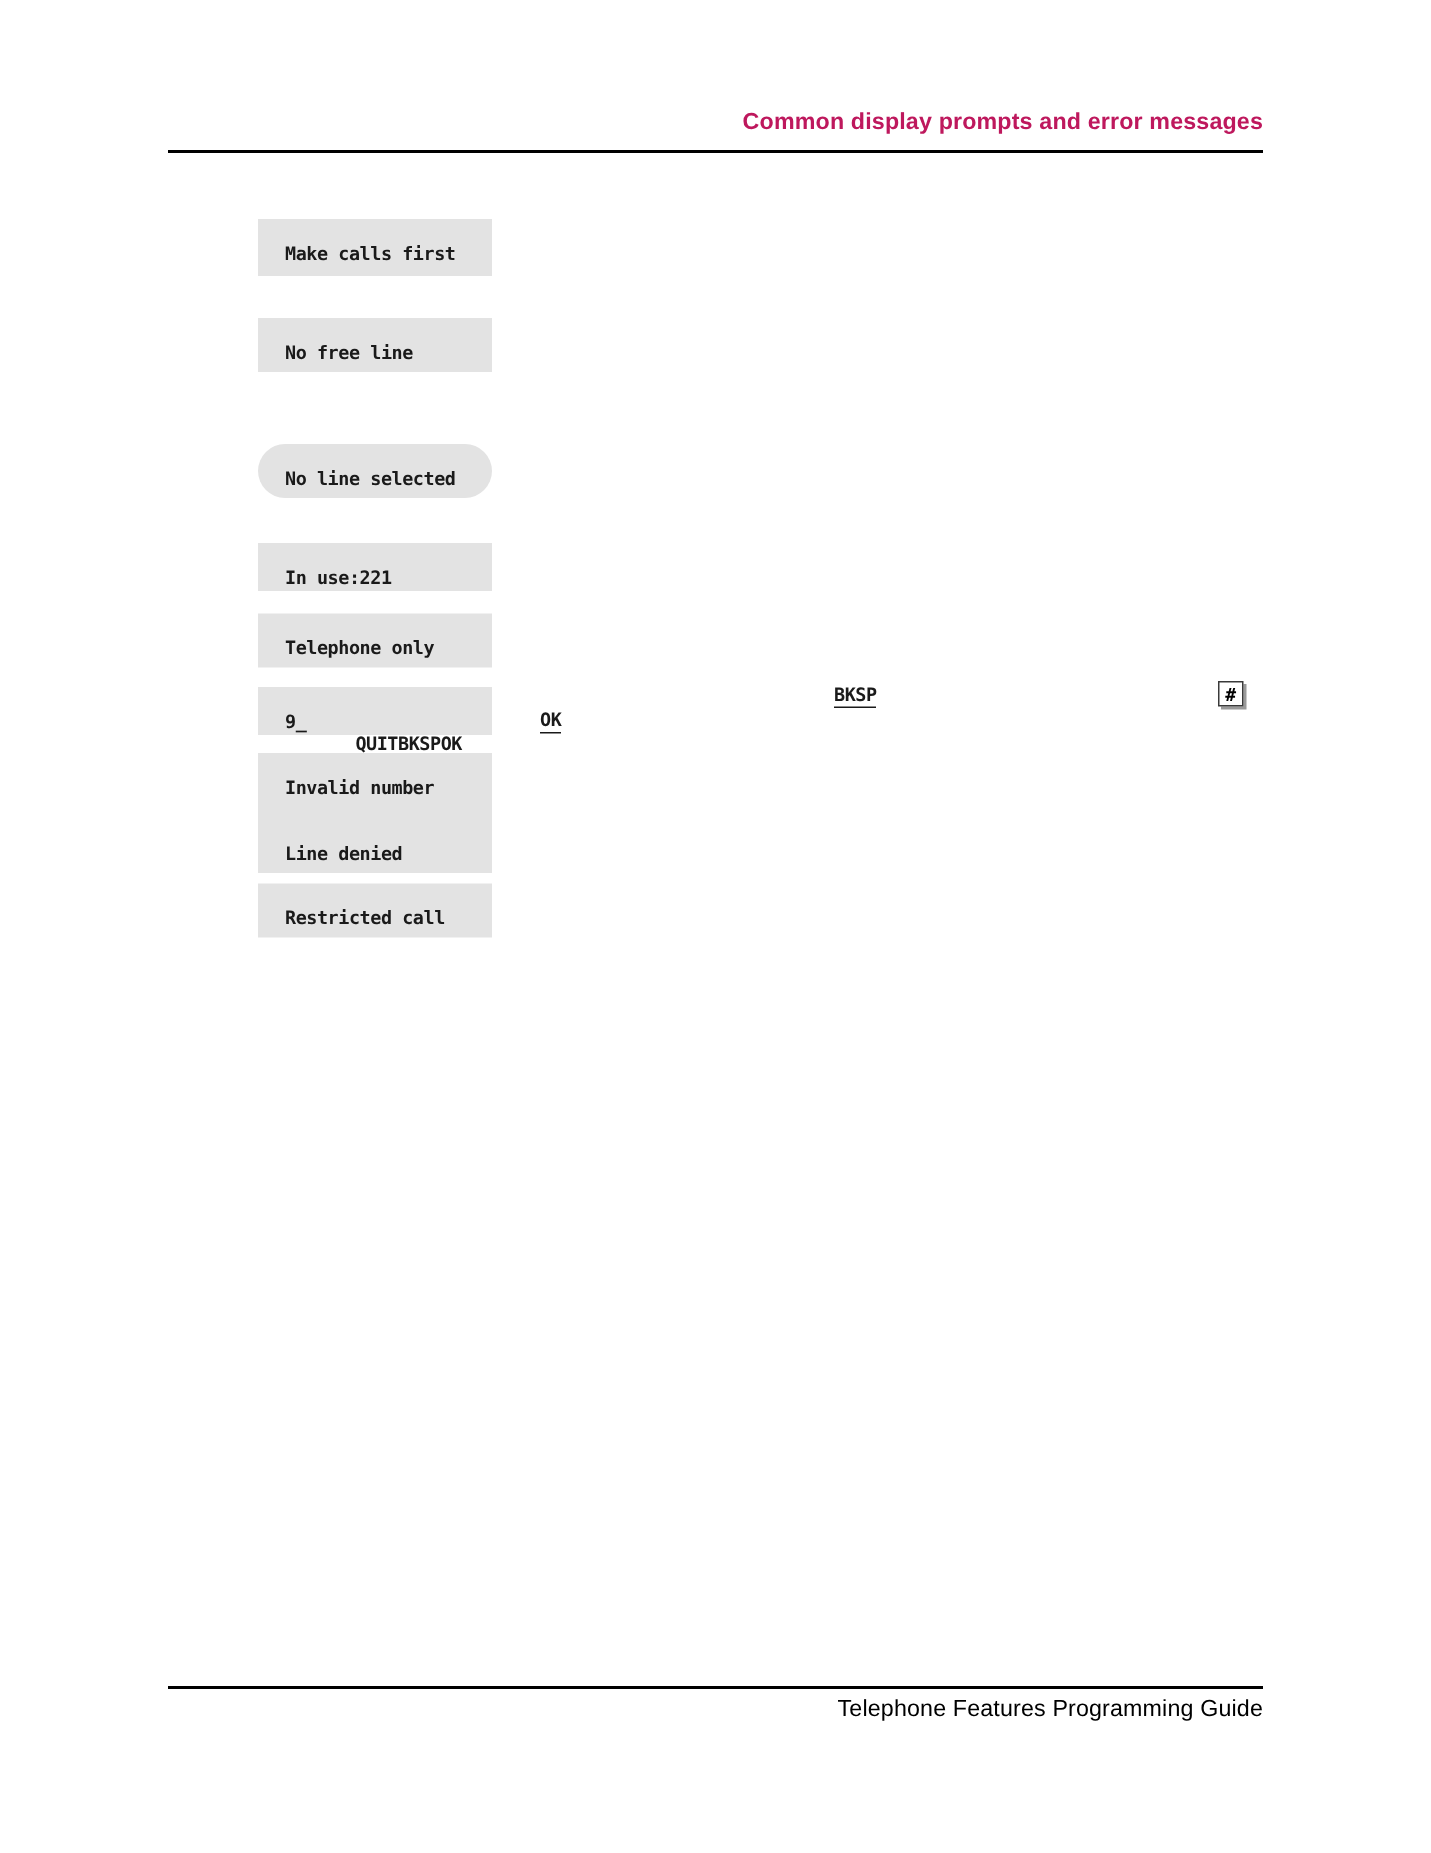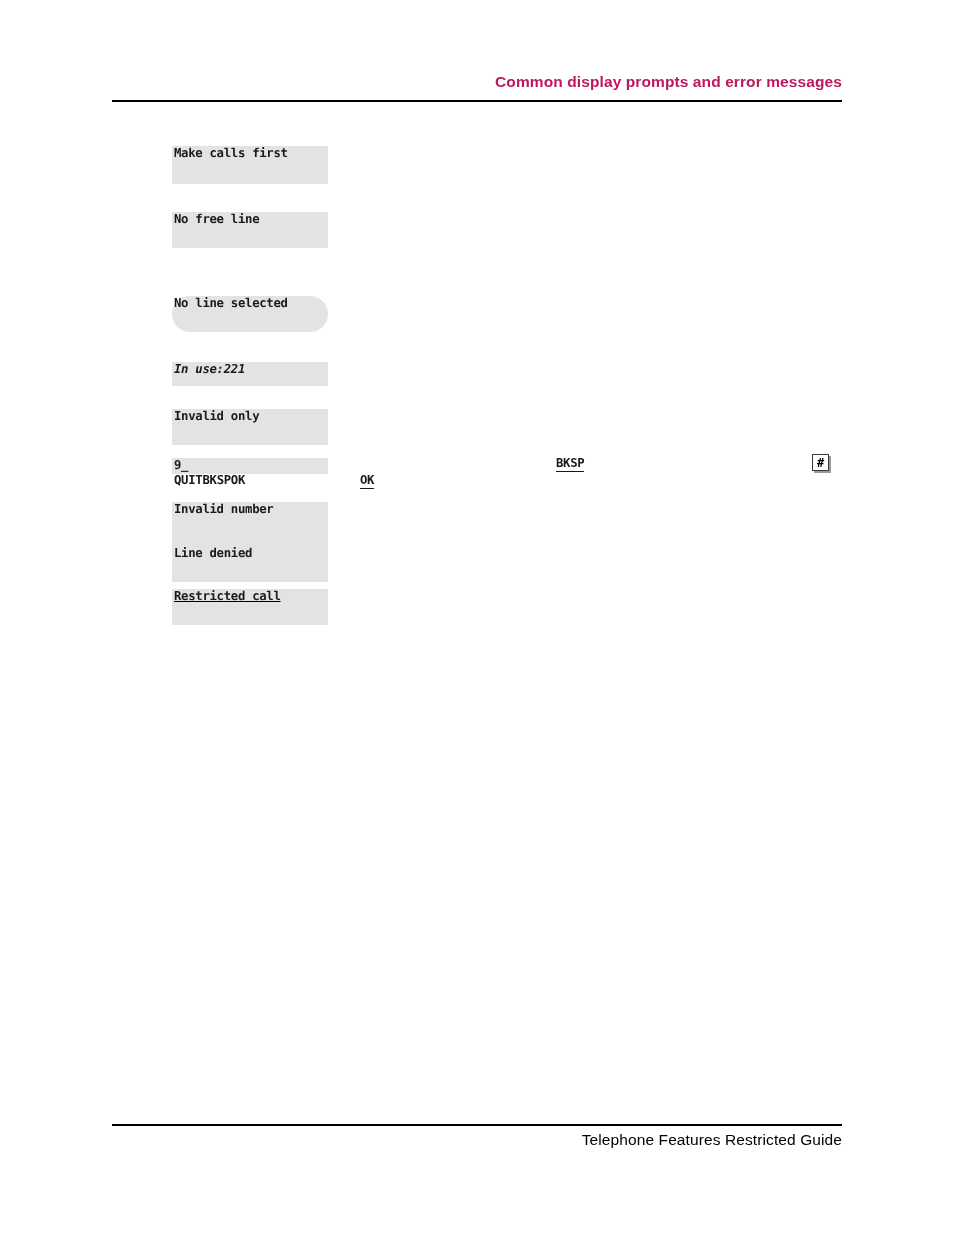--- a/index.html
+++ b/index.html
@@ -76,37 +76,37 @@
     top: 0;
     width: 954px;
     height: 1235px;
   }
   .lcd-box {
     position: absolute;
     left: 172px;
     width: 156px;
     background: #e3e3e3;
     box-sizing: border-box;
-    padding: 0;
+    padding: 16px;
   }
   .lcd-line {
     font-family: "DejaVu Sans Mono", "Liberation Mono", monospace;
     font-size: 12.3px;
     font-weight: bold;
     color: #1a1a1a;
     line-height: 15px;
     letter-spacing: -0.3px;
     white-space: pre;
     padding-left: 2px;
     -webkit-font-smoothing: none;
     text-rendering: geometricPrecision;
   }
   .lcd-line.softkeys {
     display: flex;
-    justify-content: flex-start;
+    justify-content: flex-end;
     padding-left: 2px;
     padding-right: 4px;
   }
   .lcd-line.softkeys > span {
     white-space: pre;
   }
 
   
   .softkey-callout {
     position: absolute;
@@ -153,42 +153,42 @@
 <div class="display-stack">
     <div class="lcd-box" style="top: 146px; height: 38px;">
       <div class="lcd-line">Make calls first</div>
     </div>
     <div class="lcd-box" style="top: 212px; height: 36px;">
       <div class="lcd-line">No free line</div>
     </div>
     <div class="lcd-box" style="top: 296px; height: 36px; border-radius: 18px;">
       <div class="lcd-line">No line selected</div>
     </div>
-    <div class="lcd-box" style="top: 362px; height: 24px; font-style: italic;">
+    <div class="lcd-box" style="top: 362px; height: 24px;">
       <div class="lcd-line">In use:221</div>
     </div>
     <div class="lcd-box" style="top: 409px; height: 36px;">
-      <div class="lcd-line">Invalid only</div>
+      <div class="lcd-line">Telephone only</div>
     </div>
     <div class="lcd-box" style="top: 458px; height: 16px;">
       <div class="lcd-line">9_</div>
       <div class="lcd-line softkeys"><span>QUIT</span><span>BKSP</span><span>OK</span></div>
     </div>
     <div class="lcd-box" style="top: 502px; height: 48px;">
       <div class="lcd-line">Invalid number</div>
     </div>
     <div class="lcd-box" style="top: 546px; height: 36px;">
       <div class="lcd-line">Line denied</div>
     </div>
-    <div class="lcd-box" style="top: 589px; height: 36px; text-decoration: underline;">
+    <div class="lcd-box" style="top: 589px; height: 36px;">
       <div class="lcd-line">Restricted call</div>
     </div>
     <div class="softkey-callout" style="left: 360px; top: 473px;">OK</div>
     <div class="softkey-callout" style="left: 556px; top: 456px;">BKSP</div>
     <div class="dialpad-key" style="left: 812px; top: 454px;">
       <span class="key-glyph">#</span>
     </div>
   </div>
 
 <div class="rule-bottom"></div>
 <div class="page-footer">
-  <div class="footer-title">Telephone Features Restricted Guide</div>
+  <div class="footer-title">Telephone Features Programming Guide</div>
 </div>
 
 </body></html>

